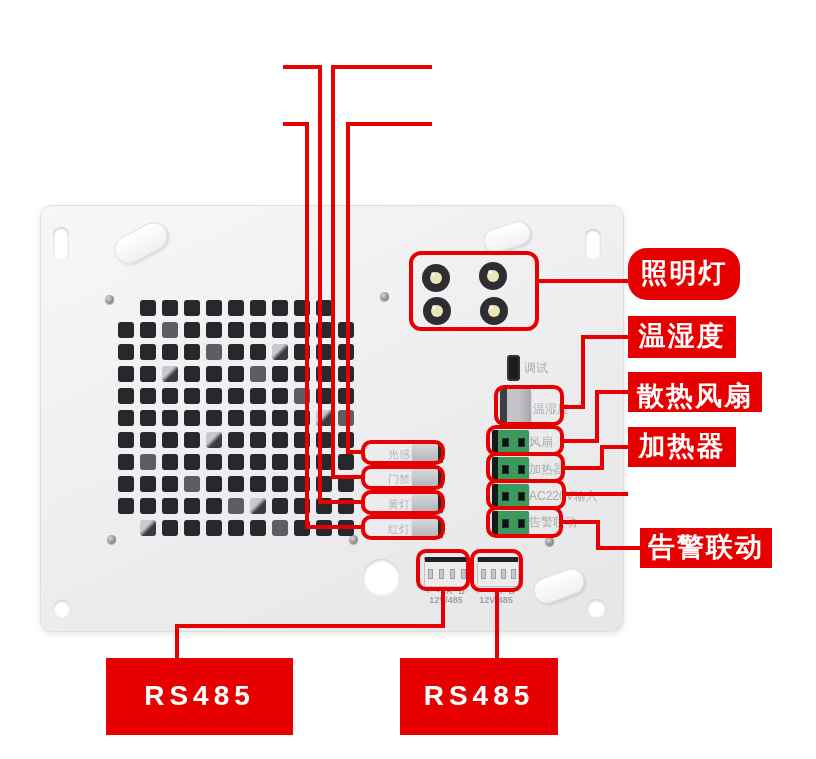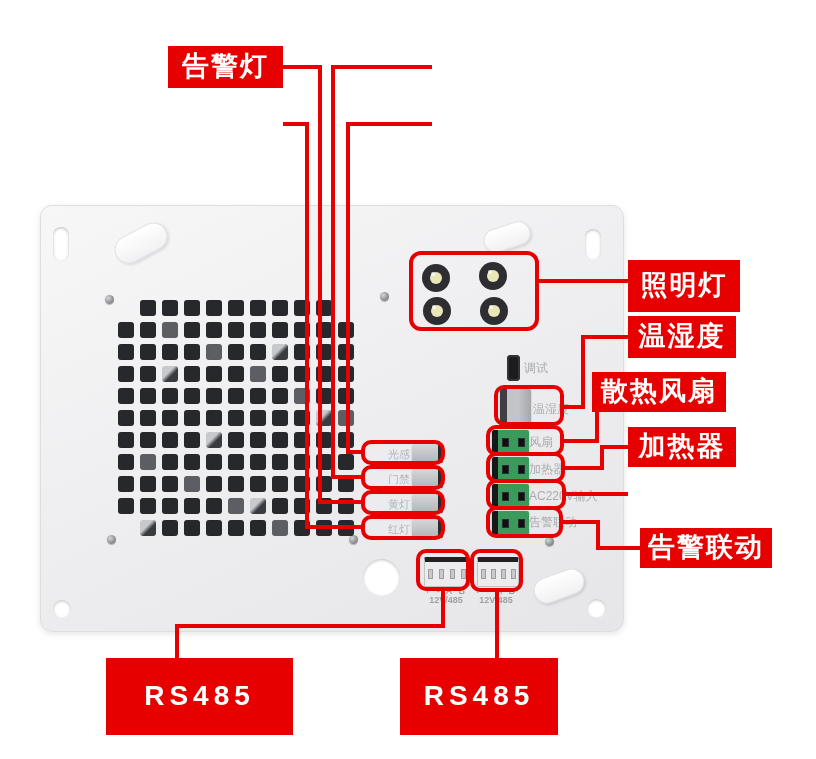--- a/index.html
+++ b/index.html
@@ -296,30 +296,27 @@
     <polyline points="537,281 628,281"></polyline>
     <polyline points="562,407 583,407 583,337 628,337"></polyline>
     <polyline points="562,441 597,441 597,392 628,392"></polyline>
     <polyline points="563,468 602,468 602,447 628,447"></polyline>
     <polyline points="564,494 628,494"></polyline>
     <polyline points="561,522 598,522 598,548 640,548"></polyline>
     <polyline points="443,589 443,626 177,626 177,658"></polyline>
     <polyline points="497,590 497,658"></polyline>
   </svg>
 
-  <div class="callout" style="left:168px;top:46px;width:115px;height:42px;">
-      <span>告警灯</span>
-    </div>
-  <div class="callout" style="left:628px;top:260px;width:112px;height:52px;">
+  <div class="callout" style="left:628px;top:248px;width:112px;height:52px;border-radius:19px;">
       <span>照明灯</span>
     </div>
   <div class="callout" style="left:628px;top:316px;width:108px;height:42px;">
       <span>温湿度</span>
     </div>
-  <div class="callout" style="left:592px;top:372px;width:134px;height:40px;">
+  <div class="callout" style="left:628px;top:372px;width:134px;height:40px;align-items:flex-end;">
       <span>散热风扇</span>
     </div>
   <div class="callout" style="left:628px;top:427px;width:108px;height:40px;">
       <span>加热器</span>
     </div>
   <div class="callout" style="left:640px;top:528px;width:132px;height:40px;">
       <span>告警联动</span>
     </div>
 
   <div class="callout two-line" style="left:106px;top:658px;width:187px;height:77px;">

